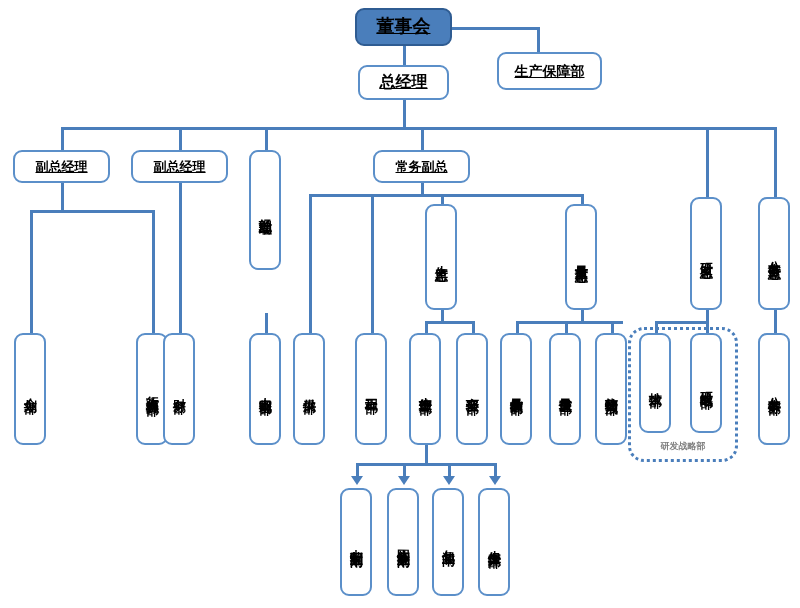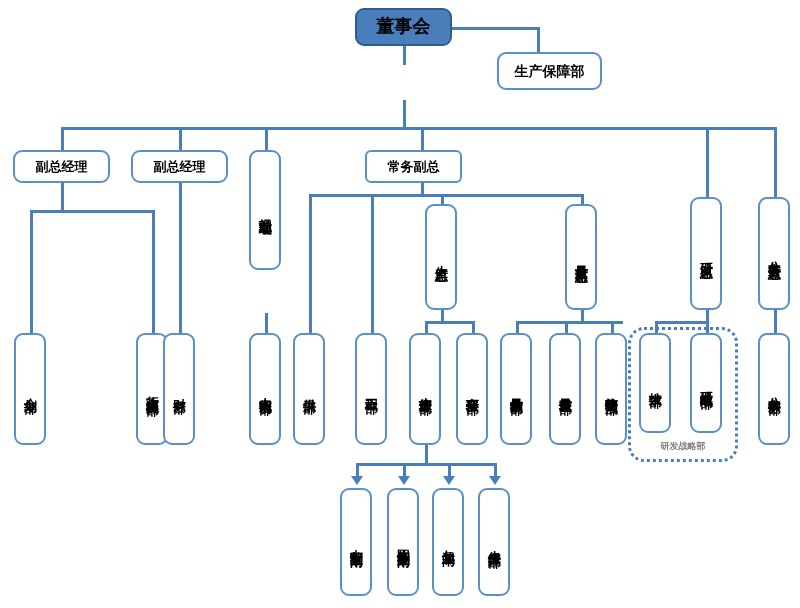--- a/index.html
+++ b/index.html
@@ -45,21 +45,21 @@
     border-color:#2f5c92;
     color:#000000;
   }
   
   .node.vert{
     writing-mode:vertical-rl;
     text-orientation:upright;
     letter-spacing:1px;
     padding:4px 0;
   }
-  .node.horiz{padding:12px 4px;}
+  .node.horiz{padding:12px 4px;text-decoration:underline;}
 
   
   .group-frame{
     position:absolute;
     box-sizing:border-box;
     border:3px dotted #4a7ebb;
     border-radius:16px;
     z-index:1;
     background:transparent;
   }
@@ -136,25 +136,26 @@
   <div class="arrow" style="left:351px;top:476px;"></div>
   <div class="arrow" style="left:398px;top:476px;"></div>
   <div class="arrow" style="left:443px;top:476px;"></div>
   <div class="arrow" style="left:489px;top:476px;"></div>
 
   <div class="group-frame" style="left:628px;top:327px;width:110px;height:135px;"></div>
   <div class="group-label" style="left:628px;top:440px;width:110px;">研发战略部</div>
 
   <div class="node horiz filled" style="left:355px;top:8px;width:97px;height:38px;font-size:18px;">董事会</div>
   <div class="node horiz" style="left:497px;top:52px;width:105px;height:38px;font-size:14px;">生产保障部</div>
+  <div class="node horiz" style="left:358px;top:65px;width:91px;height:35px;font-size:16px;">总经理</div>
 
   <div class="node horiz" style="left:13px;top:150px;width:97px;height:33px;font-size:13px;">副总经理</div>
   <div class="node horiz" style="left:131px;top:150px;width:97px;height:33px;font-size:13px;">副总经理</div>
   <div class="node vert" style="left:249px;top:150px;width:32px;height:120px;font-size:13px;">总经理助理</div>
-  <div class="node horiz" style="left:365px;top:150px;width:97px;height:33px;font-size:13px;border-radius:6px;">常务副总</div>
+  <div class="node horiz" style="left:373px;top:150px;width:97px;height:33px;font-size:13px;">常务副总</div>
 
   <div class="node vert" style="left:425px;top:204px;width:32px;height:106px;font-size:13px;">生产总监</div>
   <div class="node vert" style="left:565px;top:204px;width:32px;height:106px;font-size:13px;">质量技术总监</div>
   <div class="node vert" style="left:690px;top:197px;width:32px;height:113px;font-size:13px;">研发总监</div>
   <div class="node vert" style="left:758px;top:197px;width:32px;height:113px;font-size:13px;">公共事务总监</div>
 
   <div class="node vert" style="left:14px;top:333px;width:32px;height:112px;font-size:13px;">企划部</div>
   <div class="node vert" style="left:136px;top:333px;width:32px;height:112px;font-size:13px;">行政人力资源部</div>
   <div class="node vert" style="left:163px;top:333px;width:32px;height:112px;font-size:13px;">财务部</div>
   <div class="node vert" style="left:249px;top:333px;width:32px;height:112px;font-size:13px;">内审合规部</div>

